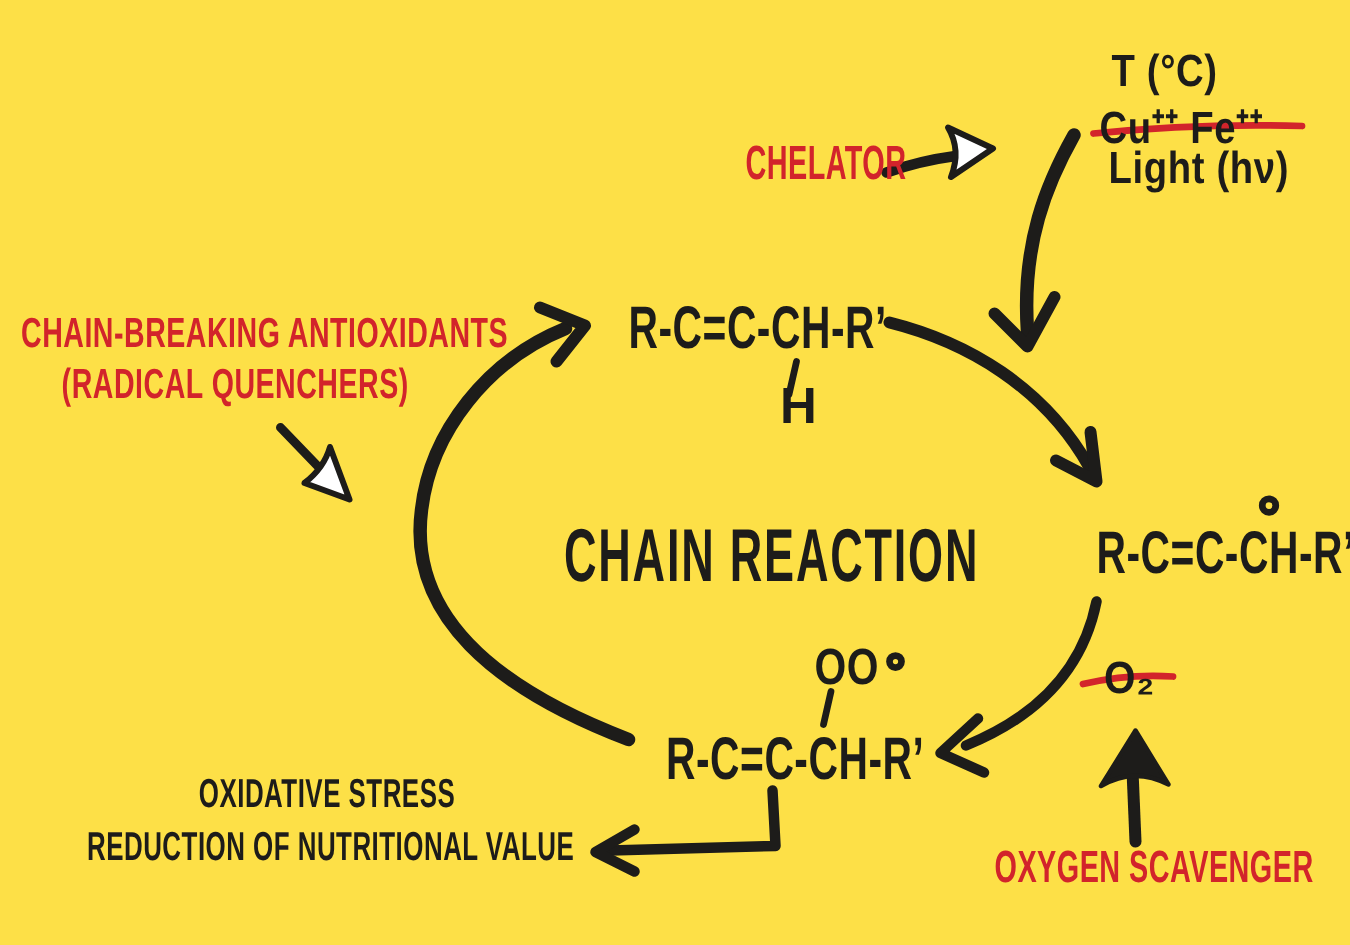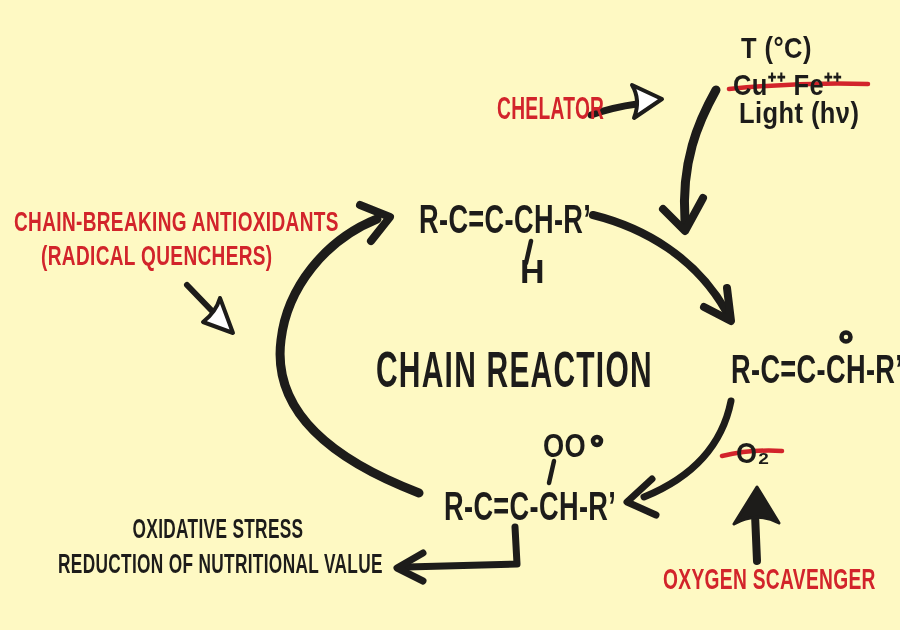--- a/index.html
+++ b/index.html
@@ -1,18 +1,18 @@
 <!DOCTYPE html>
 <html><head>
 <meta charset="utf-8">
 <style>
   * { margin:0; padding:0; box-sizing:border-box; }
   html,body { background:#fff; }
   #canvas {
-    position:relative; width:900px; height:630px; background:#fef9c3;
+    position:relative; width:900px; height:630px; background:#fde047;
     overflow:hidden; color:#1d1c1a;
     font-family:"Liberation Sans", sans-serif; font-weight:700;
   }
   .abs { position:absolute; transform-origin:left top; white-space:nowrap; letter-spacing:.5px; }
   .red { color:#d2242b; }
   .center { text-align:center; }
   .center > div { white-space:nowrap; }
   #arrow-layer { position:absolute; left:0; top:0; }
   
   #factor-temp   { left:741px; top:31px;  font-size:30px; transform:scaleX(.85); }

